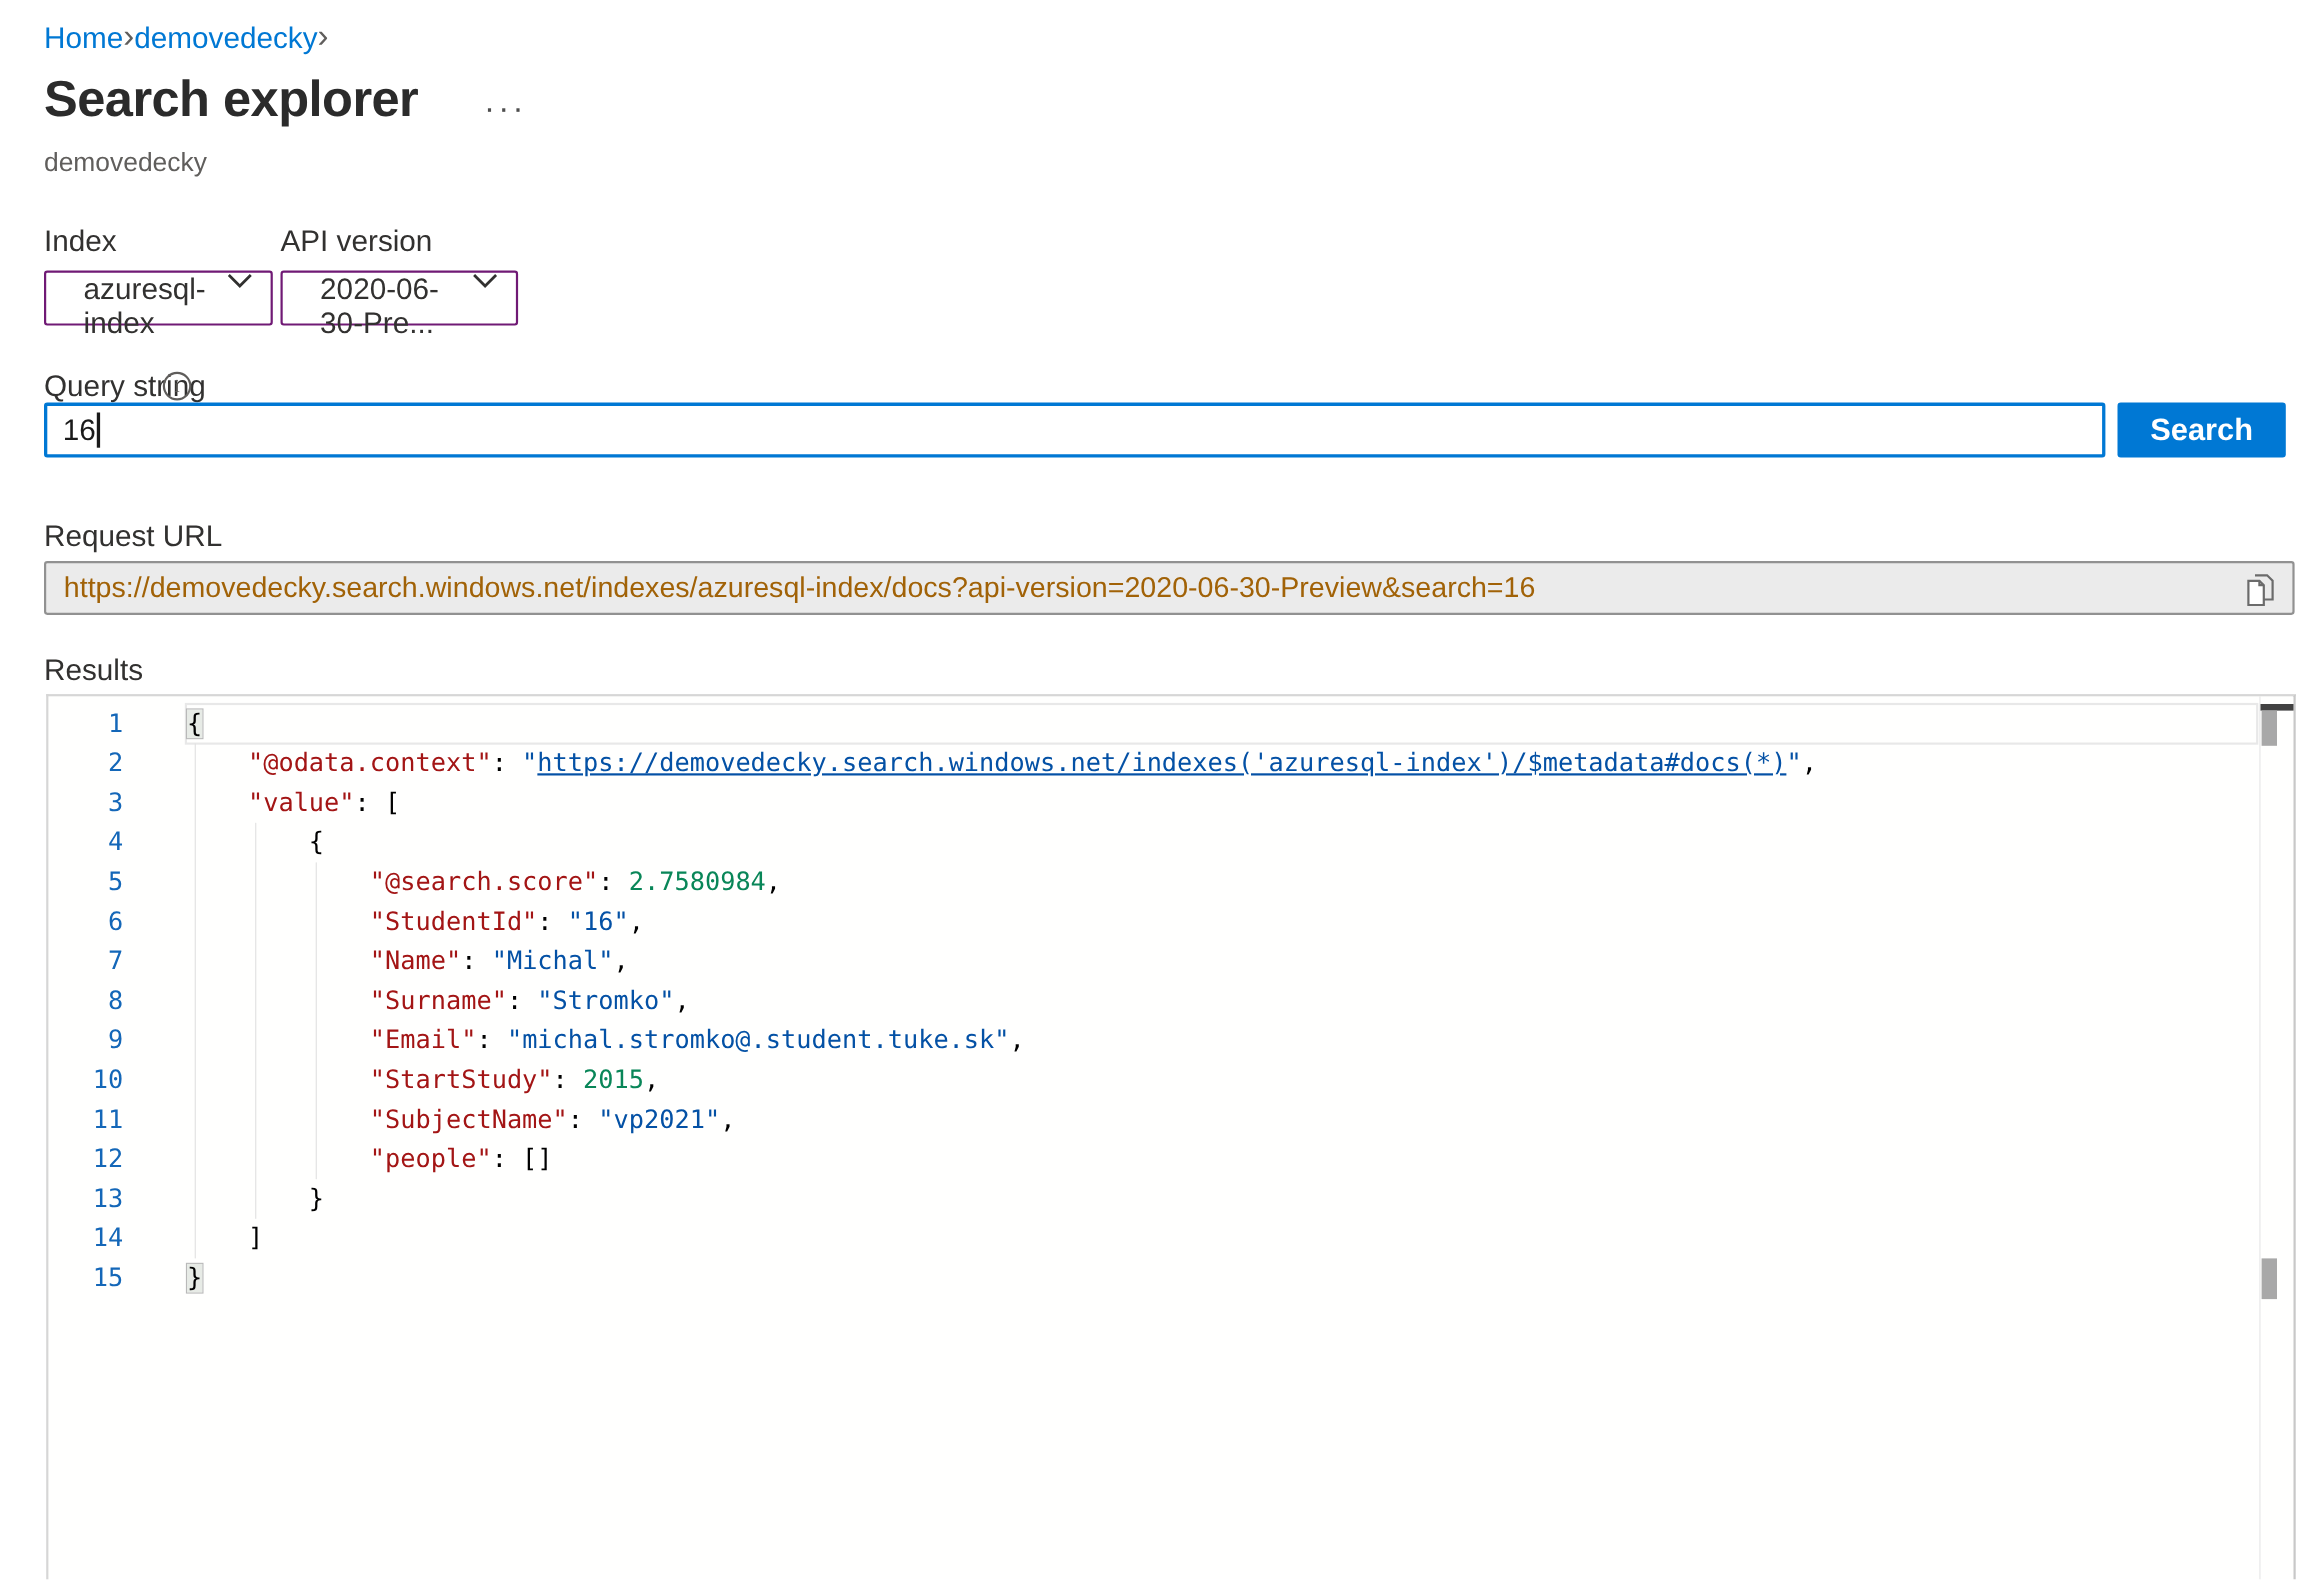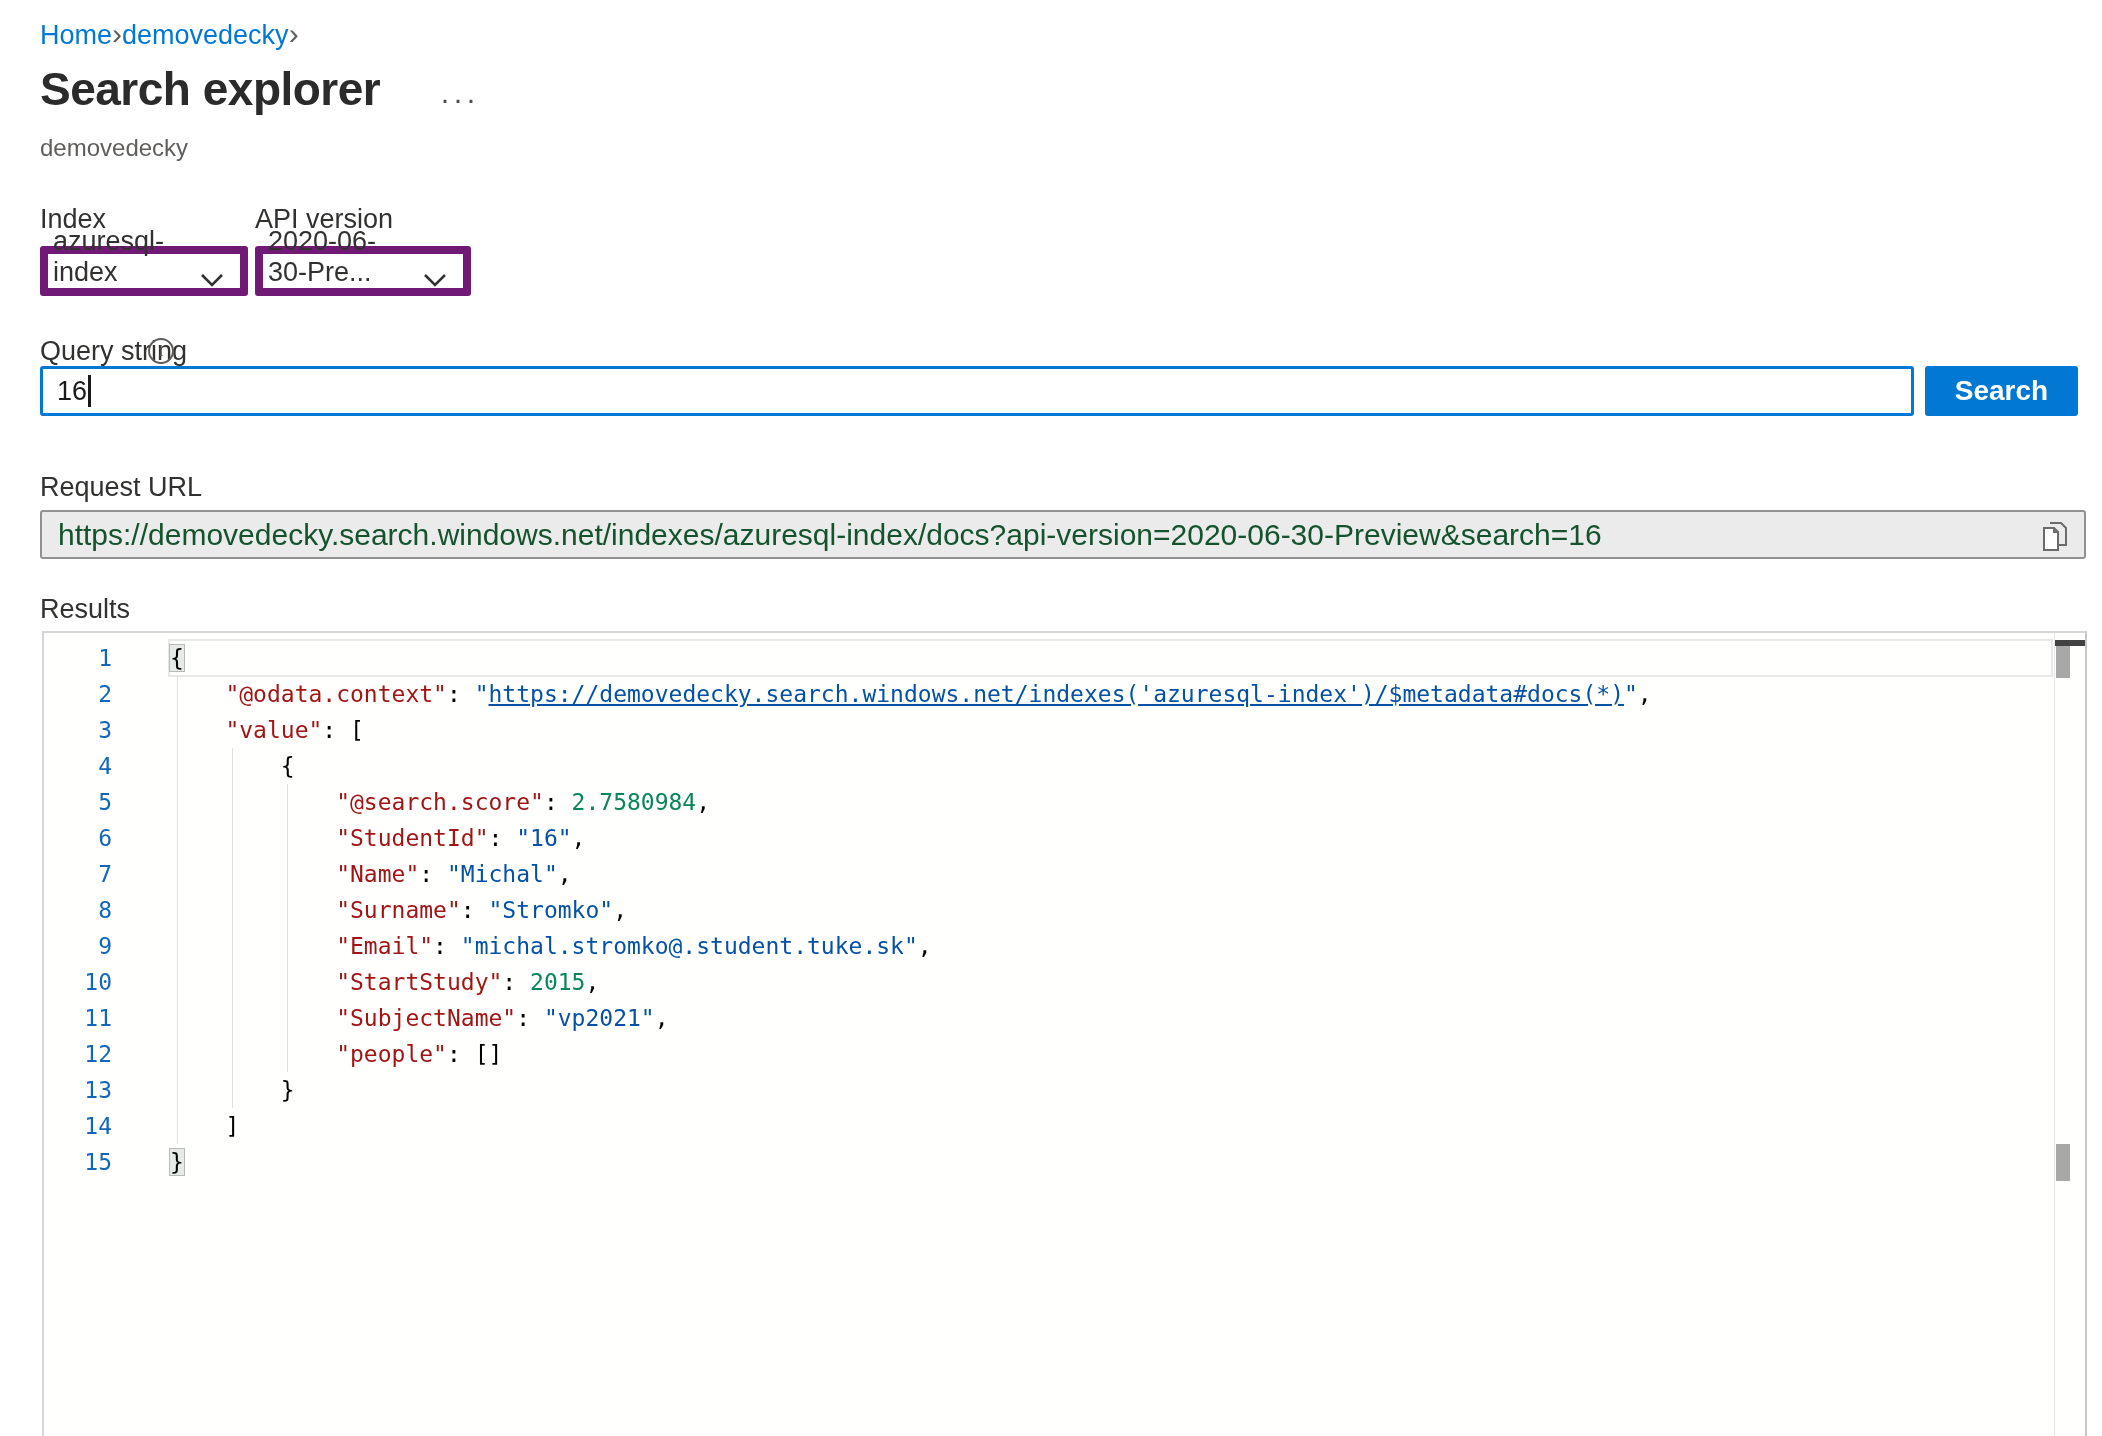--- a/index.html
+++ b/index.html
@@ -18,43 +18,43 @@
 
   
   .field-label { font-size: 27px; color: #323130; }
   .lbl-index { position: absolute; left: 40px; top: 204px; }
   .lbl-api { position: absolute; left: 255px; top: 204px; }
   .lbl-query { position: absolute; left: 40px; top: 336px; }
   .lbl-requrl { position: absolute; left: 40px; top: 472px; }
   .lbl-results { position: absolute; left: 40px; top: 594px; }
 
   
-  .dropdown { position: absolute; top: 246px; height: 50px; border: 8px solid #701a75; border-radius: 3px; background: #fff;
-              display: flex; align-items: flex-end; justify-content: space-between; padding: 0 16px 0 5px; font-size: 27px; cursor: pointer; }
+  .dropdown { position: absolute; top: 246px; height: 50px; border: 2px solid #701a75; border-radius: 3px; background: #fff;
+              display: flex; align-items: flex-start; justify-content: space-between; padding: 0 16px 0 34px; font-size: 27px; cursor: pointer; }
   .dd-index { left: 40px; width: 208px; }
   .dd-api { left: 255px; width: 216px; }
   .dd-chevron { flex: 0 0 auto; margin-left: 12px; display: flex; }
 
   
   .info-icon { position: absolute; left: 148px; top: 338px; width: 26px; height: 26px; border: 2px solid #5f5d5b; border-radius: 50%;
                font-size: 17px; font-family: "Liberation Serif", serif; color: #5f5d5b; display: flex; align-items: center; justify-content: center; cursor: pointer; }
 
   
   .query-input { position: absolute; left: 40px; top: 366px; width: 1874px; height: 50px; border: 3px solid var(--accent, #0078d4);
                  border-radius: 3px; background: #fff; display: flex; align-items: center; padding: 0 14px; font-size: 27px; color: #1a1a1a; cursor: text; }
   .caret { display: inline-block; width: 3px; height: 32px; background: #1a1a1a; margin-left: 1px; }
 
   
   .search-btn { position: absolute; left: 1925px; top: 366px; width: 153px; height: 50px; background: var(--accent, #0078d4); color: #fff;
                 border: none; border-radius: 3px; font-size: 28px; font-weight: 700; font-family: "Liberation Sans", sans-serif; cursor: pointer; }
 
   
   .url-box { position: absolute; left: 40px; top: 510px; width: 2046px; height: 49px; background: #ebebeb; border: 2px solid #919191;
              border-radius: 3px; display: flex; align-items: center; padding: 0 64px 0 16px; }
-  .url-text { font-size: 30px; color: #14532d; white-space: nowrap; overflow: hidden; }
+  .url-text { font-size: 26px; color: #a16207; white-space: nowrap; overflow: hidden; }
   .copy-btn { position: absolute; right: 12px; top: 8px; width: 34px; height: 34px; cursor: pointer; display: flex; align-items: center; justify-content: center; }
 
   
   .editor { position: absolute; left: 42px; top: 631px; width: 2045px; height: 805px; background: #fffffe;
             border-top: 2px solid #d6d6d6; border-left: 2px solid #d6d6d6; border-right: 2px solid #c8c8c8; font-family: "DejaVu Sans Mono", monospace; }
   .gutter { position: absolute; left: 0; top: 7px; width: 68px; text-align: right; }
   .ln { height: 36px; line-height: 36px; font-size: 23px; color: var(--lineno, #1467b8); }
   .code { position: absolute; left: 126px; top: 7px; right: 34px; }
   .code-line { height: 36px; line-height: 36px; font-size: 23px; white-space: pre; color: #000; }
 

